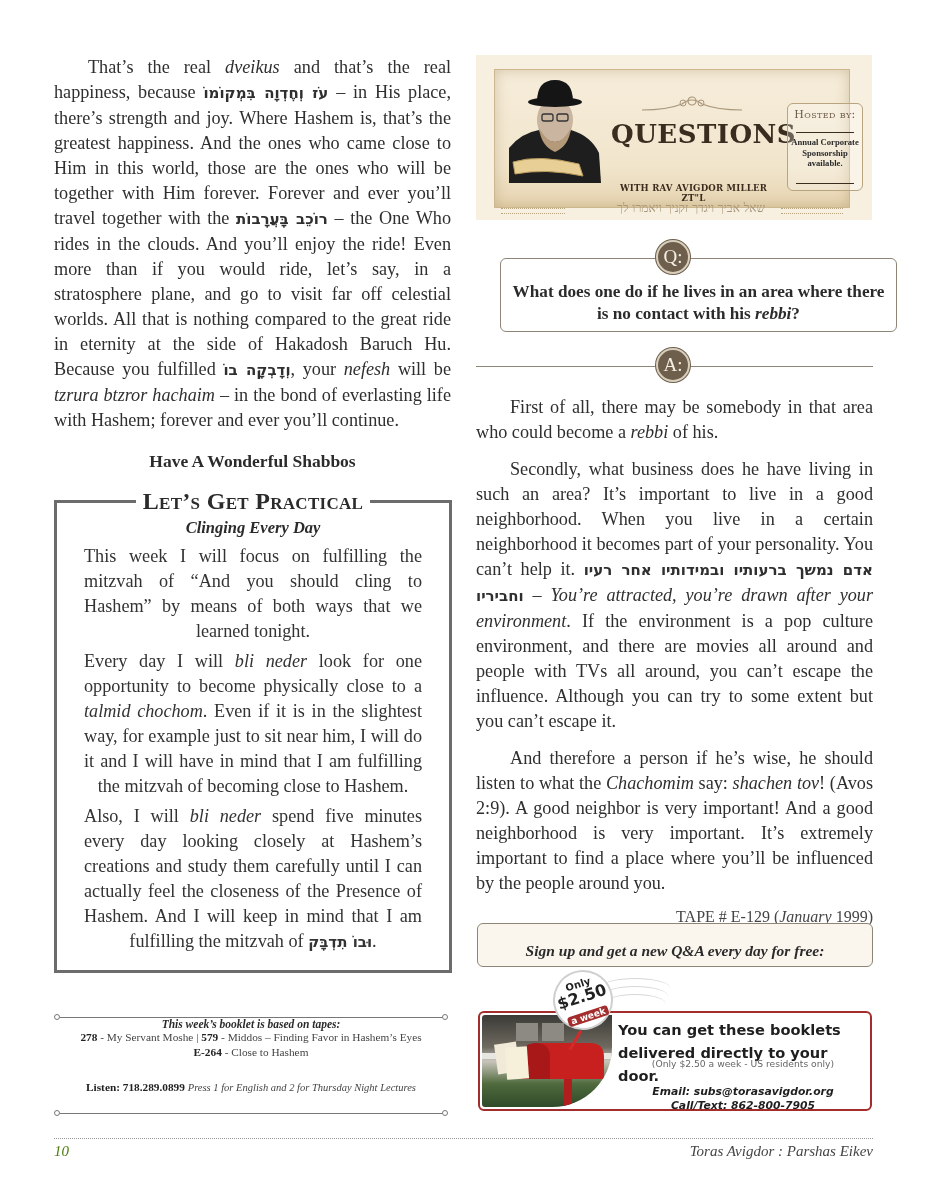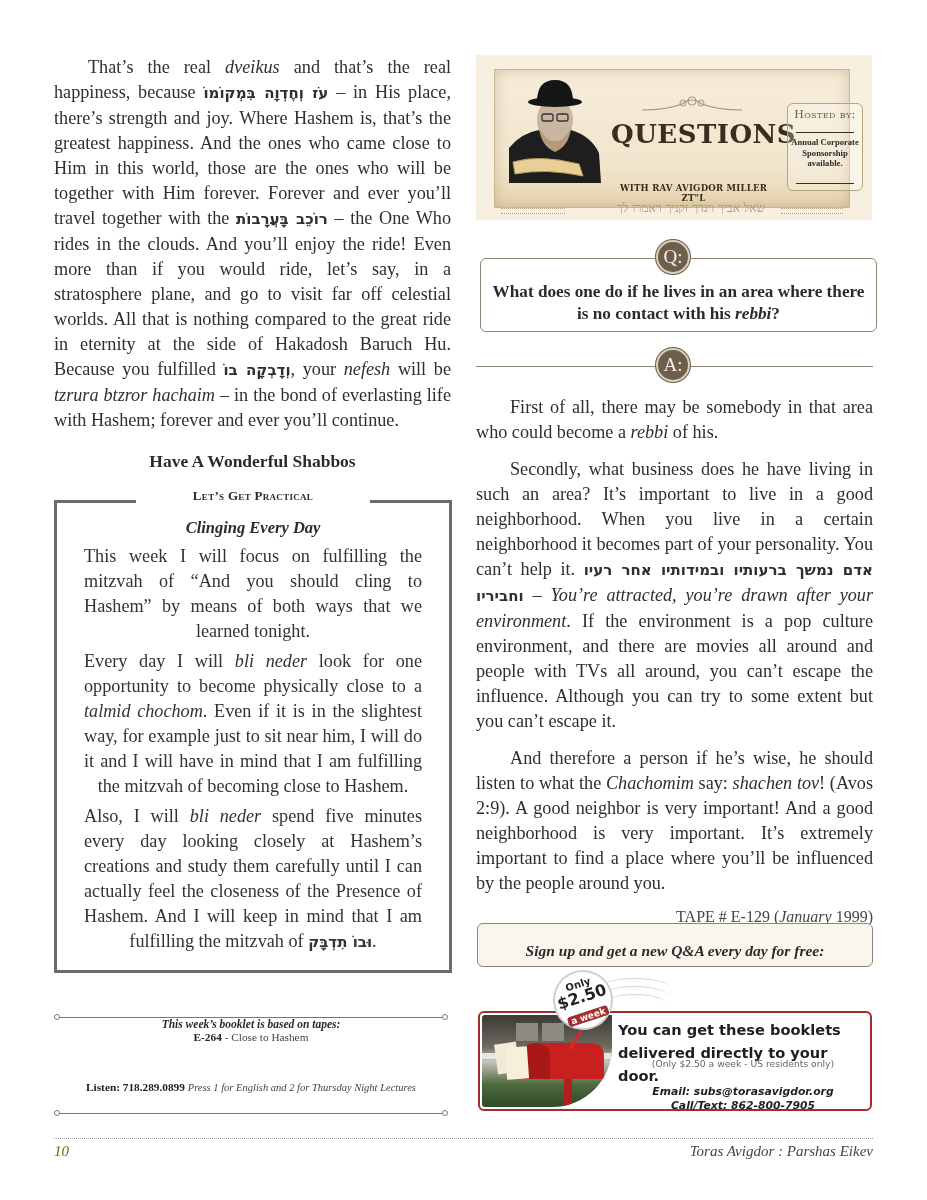--- a/index.html
+++ b/index.html
@@ -10,21 +10,21 @@
   .he { font-family: "DejaVu Sans", sans-serif; font-weight: bold; font-size: 15px; direction: rtl; unicode-bidi: isolate; }
   i, em { font-style: italic; }
 
   
   #left-col { position: absolute; left: 54px; top: 55px; width: 397px; }
   #closing { text-align: center; font-family: "Liberation Serif", serif; font-weight: bold; font-size: 17.5px; color: #2b2b2b; margin-top: 18px; }
 
   #practical { position: absolute; left: 54px; top: 500px; width: 398px; height: 473px; border: 3px solid #6c6c6c; border-top: none; }
   #practical .top-line-l { position: absolute; left: -3px; top: 0; width: 82px; border-top: 3px solid #6c6c6c; }
   #practical .top-line-r { position: absolute; right: -3px; top: 0; width: 82px; border-top: 3px solid #6c6c6c; }
-  #practical-title { position: absolute; left: 0; right: 0; top: -12px; text-align: center; font-family: "Liberation Serif", serif; font-weight: bold; font-size: 13px; letter-spacing: 0.3px; color: #2b2b2b; font-variant: small-caps; }
+  #practical-title { position: absolute; left: 0; right: 0; top: -12px; text-align: center; font-family: "Liberation Serif", serif; font-weight: bold; font-size: 24px; letter-spacing: 0.3px; color: #2b2b2b; font-variant: small-caps; }
   #practical-sub { position: absolute; left: 0; right: 0; top: 18px; text-align: center; font-family: "Liberation Serif", serif; font-weight: bold; font-style: italic; font-size: 16.5px; color: #2b2b2b; }
   #practical-body { position: absolute; left: 27px; right: 27px; top: 44px; font-family: "Liberation Serif", serif; font-size: 18.2px; line-height: 25px; color: #333; text-align: justify; text-align-last: center; }
   #practical-body p { margin-bottom: 5px; }
 
   #tapes { position: absolute; left: 54px; top: 1014px; width: 394px; height: 102px; }
   .ornline { position: absolute; left: 0; right: 0; height: 8px; }
   .ornline .ln { position: absolute; left: 6px; right: 6px; top: 3px; border-top: 1px solid #777; }
   .ornline .dotl, .ornline .dotr { position: absolute; top: 0; width: 6px; height: 6px; border: 1px solid #777; border-radius: 50%; background: #fff; }
   .ornline .dotl { left: 0; } .ornline .dotr { right: 0; }
   #tapes-title { position: absolute; top: -1px; left: 0; right: 0; text-align: center; }
@@ -45,21 +45,21 @@
   #qa-title-2 .amp { font-weight: normal; font-size: 22px; }
   #qa-with { position: absolute; left: 116px; top: 113px; width: 165px; text-align: center; font-family: "DejaVu Serif", serif; font-weight: bold; font-size: 8.6px; color: #3a2c1e; letter-spacing: 0.2px; }
   #hosted-box { position: absolute; left: 292px; top: 33px; width: 76px; height: 88px; border: 1px solid #b8a57f; border-radius: 6px; background: rgba(255,255,255,0.25); }
   #hosted-label { position: absolute; top: 4px; left: 0; right: 0; text-align: center; font-family: "DejaVu Serif", serif; font-size: 11px; color: #6b5b45; font-variant: small-caps; letter-spacing: 0.4px; }
   #hosted-line1 { position: absolute; left: 8px; right: 8px; top: 28px; border-top: 1px solid #3a2c1e; }
   #hosted-text { position: absolute; left: 2px; right: 2px; top: 33px; text-align: center; font-family: "Liberation Serif", serif; font-weight: bold; font-size: 8.6px; line-height: 10.5px; color: #2a2a2a; }
   #hosted-line2 { position: absolute; left: 8px; right: 8px; bottom: 6px; border-top: 1px solid #3a2c1e; }
   #banner-hebrew { position: absolute; left: 86px; top: 131px; width: 220px; text-align: center; font-family: "DejaVu Serif", serif; font-size: 12px; color: #a8977a; direction: rtl; }
   .dotrow { position: absolute; top: 138px; height: 6px; border-top: 1px dotted #b7a582; border-bottom: 1px dotted #b7a582; }
 
-  #question-wrap { position: absolute; left: 480px; top: 258px; width: 397px; height: 74px; border: 1.5px solid #8e8577; border-radius: 6px; }
+  #question-wrap { position: absolute; left: 500px; top: 258px; width: 397px; height: 74px; border: 1.5px solid #8e8577; border-radius: 6px; }
   .qa-badge { position: absolute; width: 34px; height: 34px; border-radius: 50%; background: #6d5f4c; border: 2px solid #d9cfbd; box-shadow: 0 0 0 1px #6d5f4c; color: #f4eee3; font-family: "Liberation Serif", serif; font-size: 19px; line-height: 30px; text-align: center; }
   #q-badge { left: 656px; top: 240px; }
   #question-text { position: absolute; left: 6px; right: 6px; top: 22px; text-align: center; font-family: "Liberation Serif", serif; font-weight: bold; font-size: 17.2px; line-height: 22px; color: #2b2b2b; }
   #a-line { position: absolute; left: 476px; top: 366px; width: 397px; border-top: 1.5px solid #8e8577; }
   #a-badge { left: 656px; top: 348px; }
 
   #answer { position: absolute; left: 476px; top: 395px; width: 397px; }
   #answer p { margin-bottom: 12px; }
   #tape-ref { text-align: right; font-family: "Liberation Serif", serif; font-size: 16px; color: #444; margin-top: -4px; }
 
@@ -106,20 +106,23 @@
 </div>
 
 <div id="tapes">
   <div class="ornline" style="top:0;">
       <div class="ln"></div>
       <div class="dotl"></div>
       <div class="dotr"></div>
     </div>
   <div id="tapes-title"><span>This week’s booklet is based on tapes:</span></div>
   <div id="tapes-list">
+    <div>
+      <b>278</b> - <span>My Servant Moshe</span> | <b>579</b> - <span>Middos – Finding Favor in Hashem’s Eyes</span>
+    </div>
     <div>
       <b>E-264</b> - <span>Close to Hashem</span>
     </div>
   </div>
   <div id="tapes-listen"><b>Listen: 718.289.0899</b> <i>Press 1 for English and 2 for Thursday Night Lectures</i></div>
   <div class="ornline" style="top:96px;">
       <div class="ln"></div>
       <div class="dotl"></div>
       <div class="dotr"></div>
     </div>

